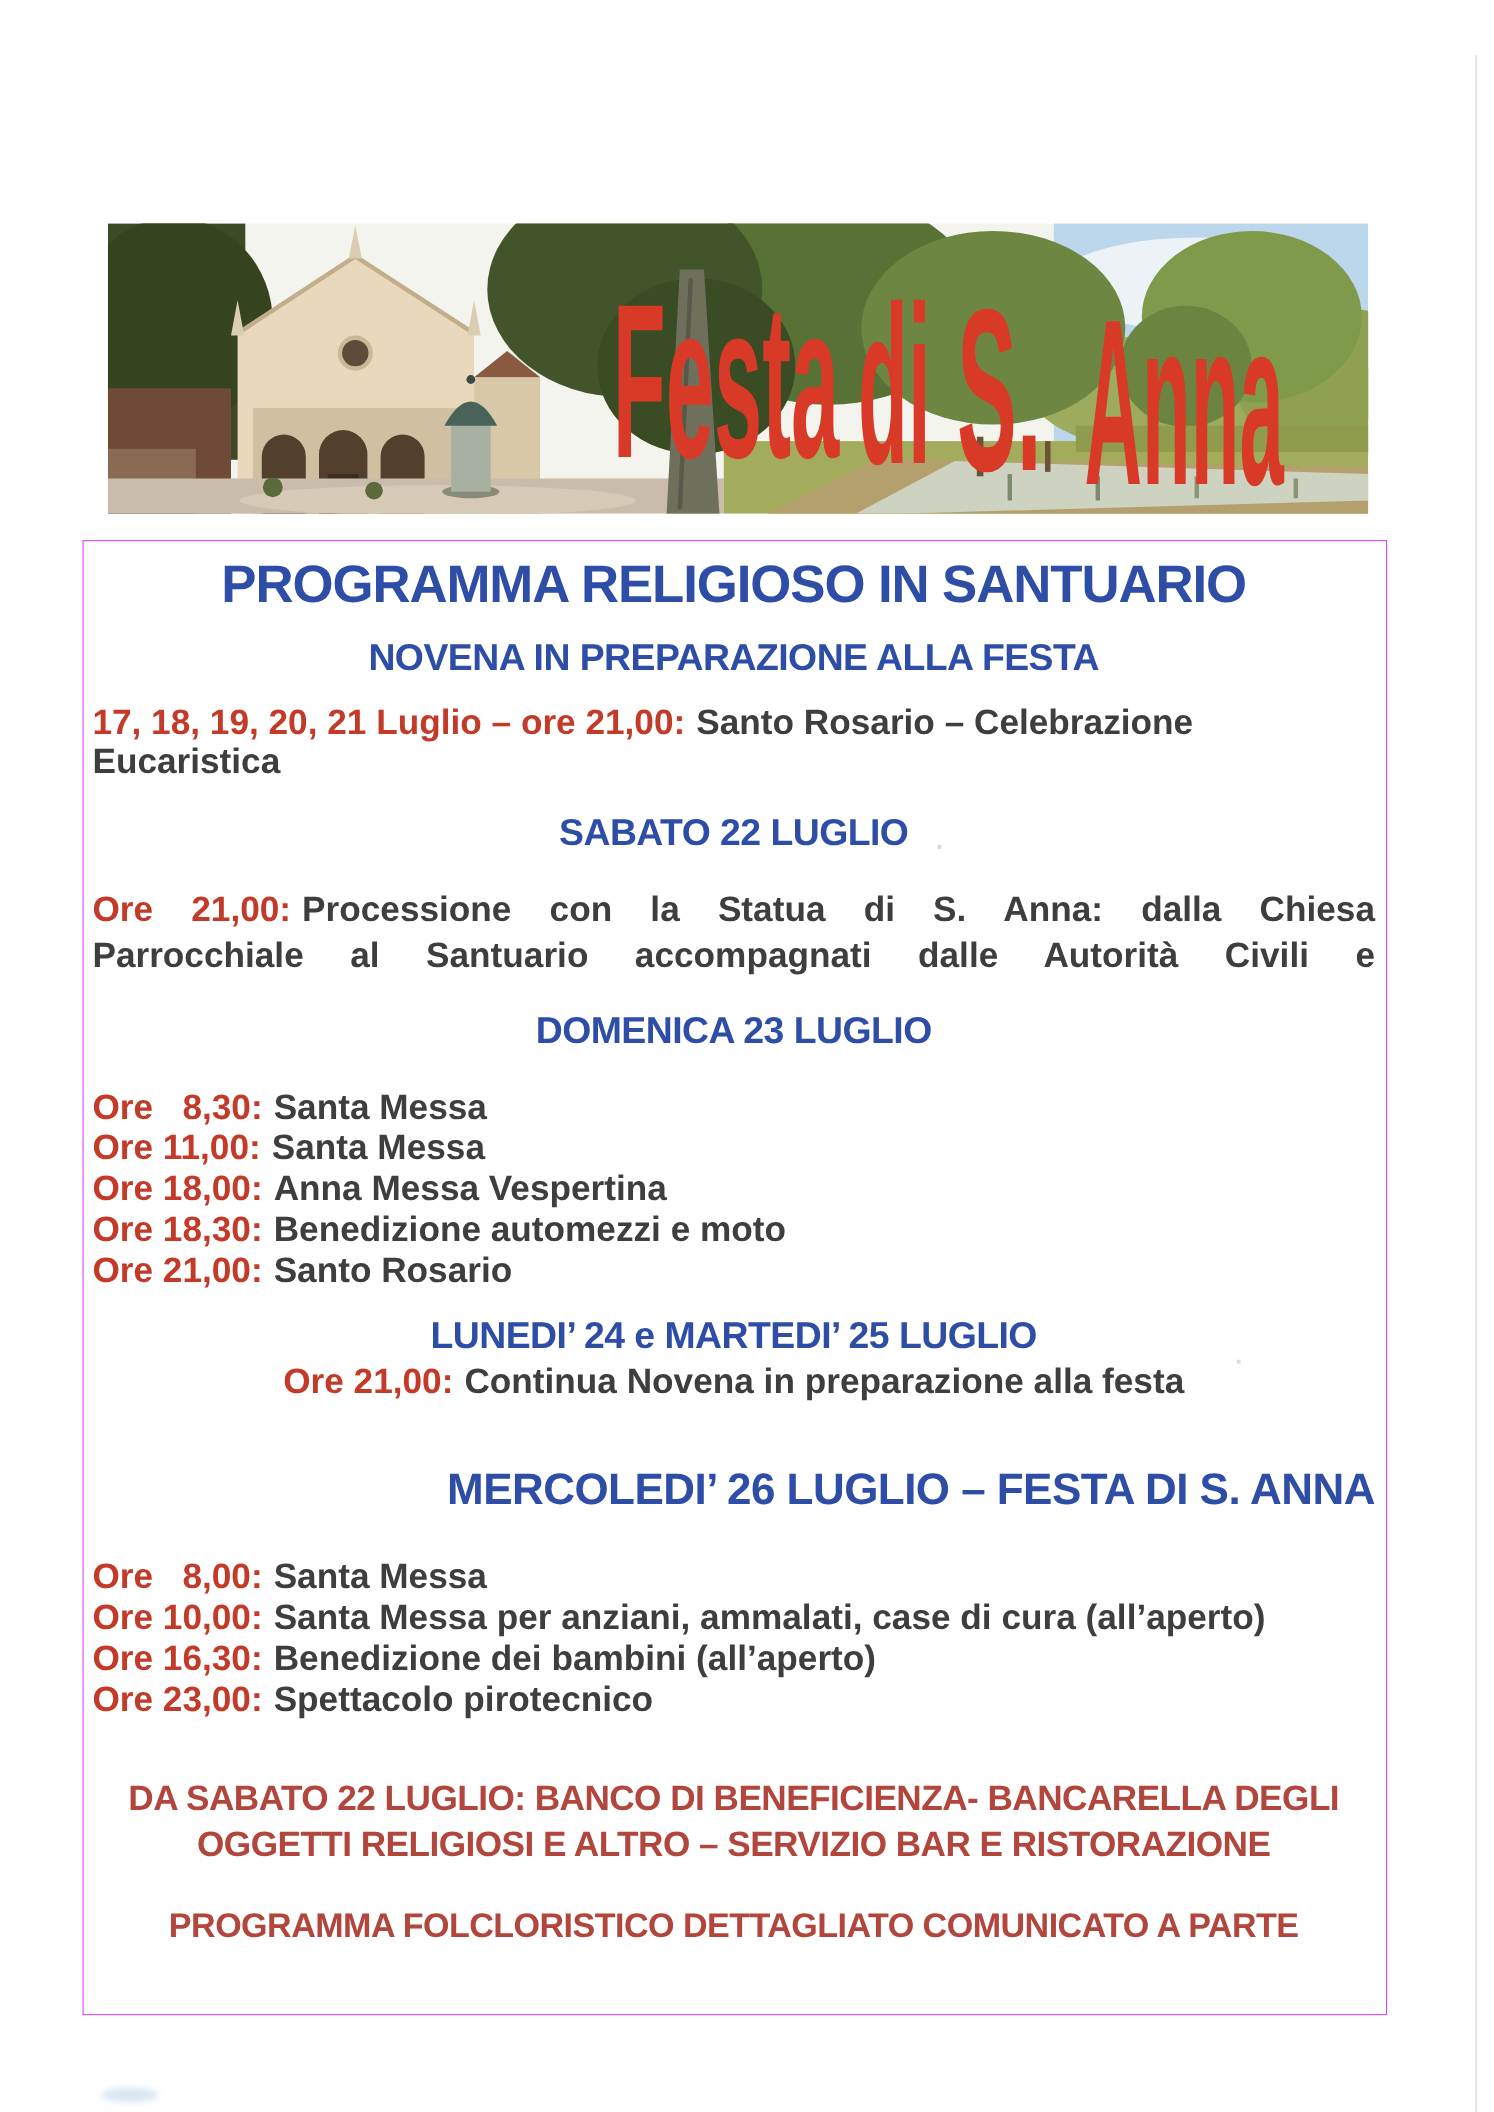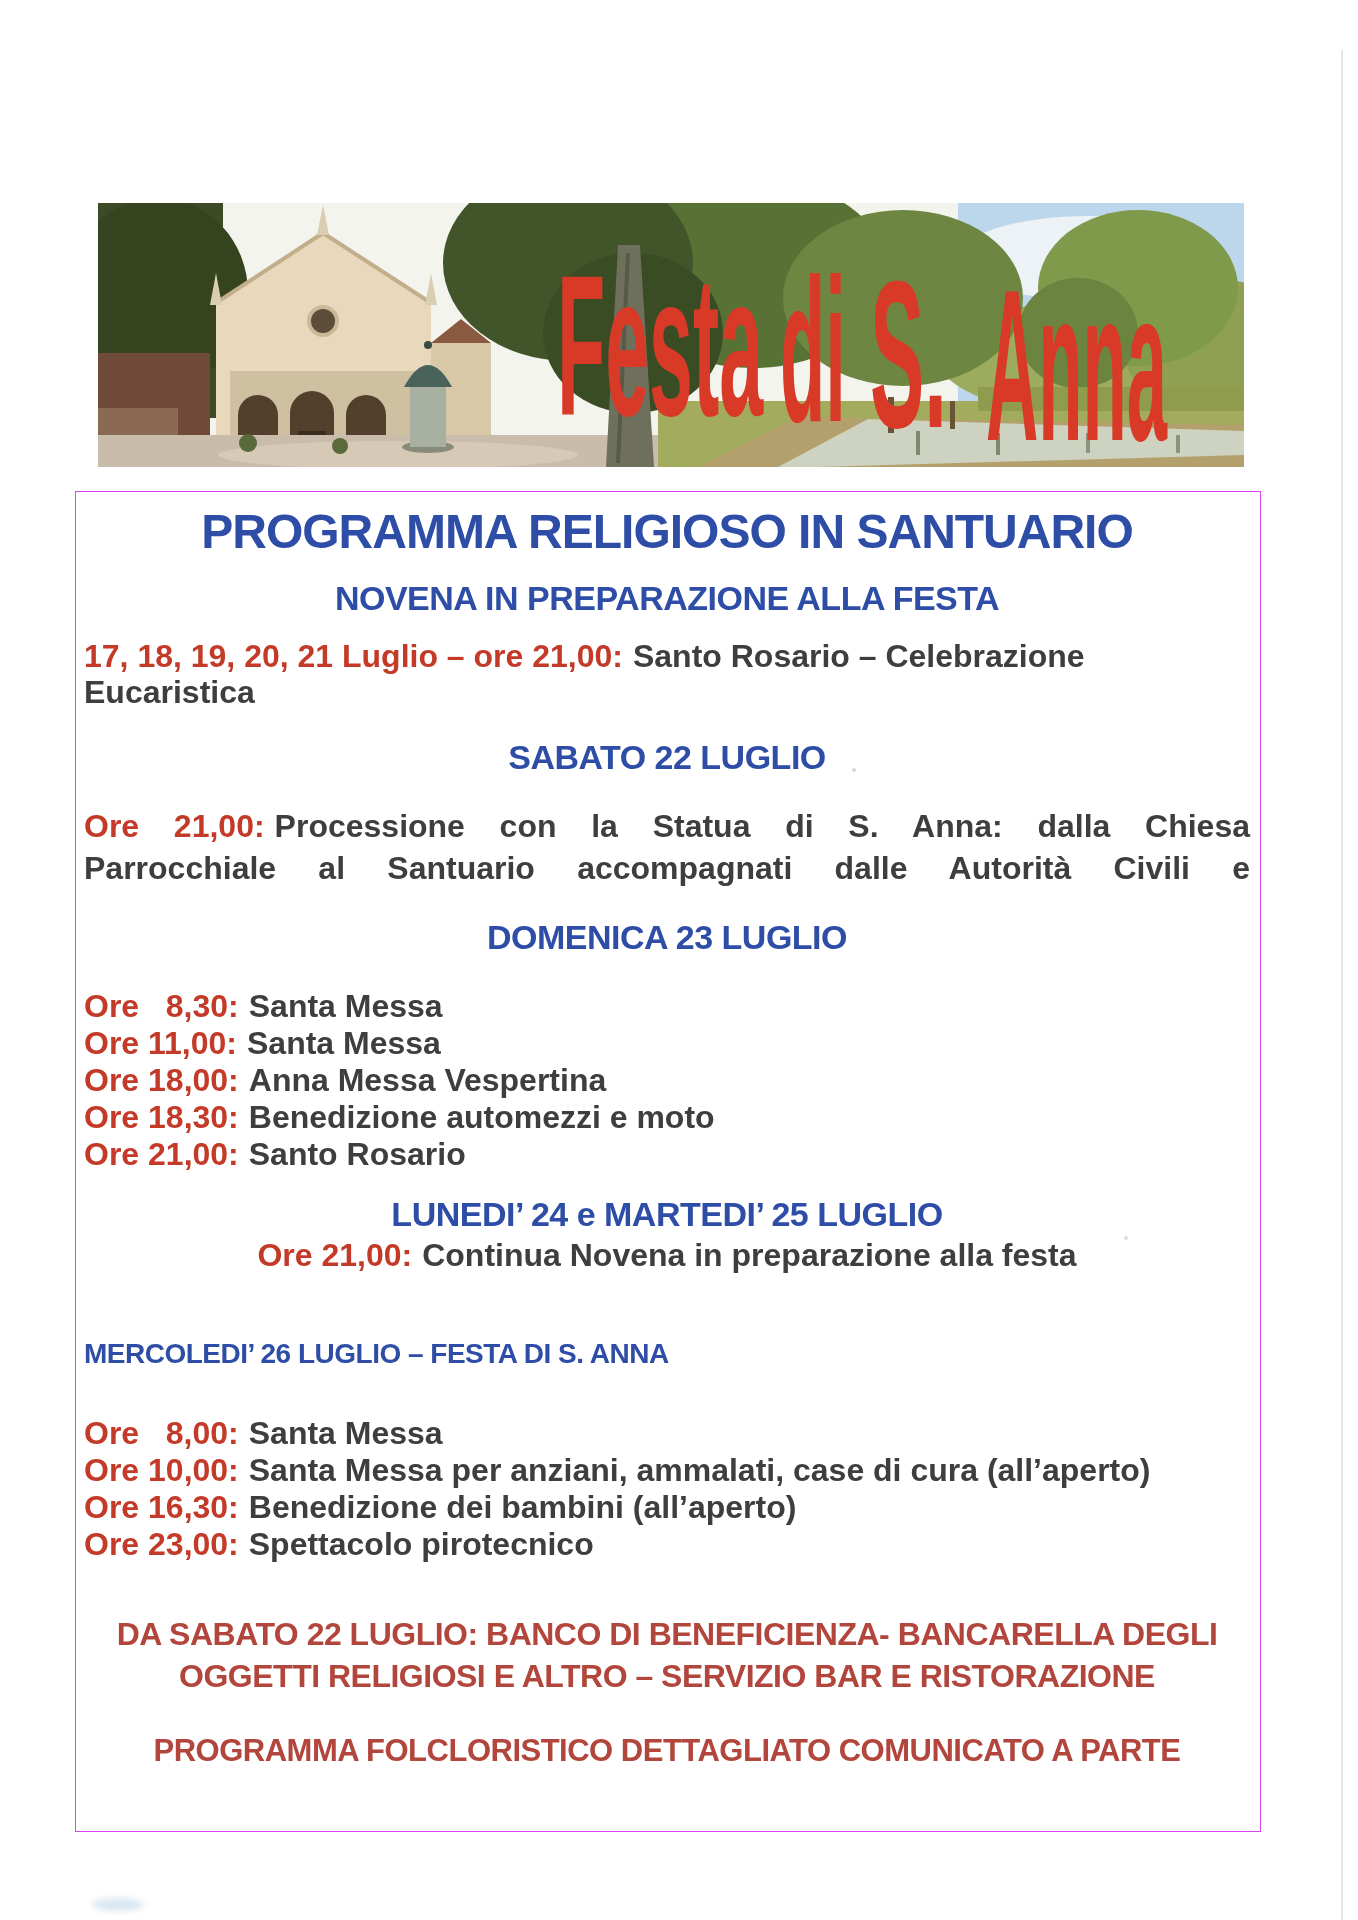--- a/index.html
+++ b/index.html
@@ -20,21 +20,21 @@
   .program-box *{font-weight:bold;}
   .doc-title{
     margin:0;text-align:center;font-size:48px;line-height:52px;
     color:var(--heading-blue,#2e4da6);letter-spacing:-1px;
   }
   .h-blue{
     text-align:center;font-size:34px;line-height:38px;
     color:var(--heading-blue,#2e4da6);letter-spacing:-0.5px;
   }
   .h-blue-big{
-    text-align:left;font-size:28px;line-height:46px;
+    text-align:right;font-size:40px;line-height:46px;
     color:var(--heading-blue,#2e4da6);letter-spacing:-0.5px;margin-top:56px;
   }
   .mt21{margin-top:21px}.mt28{margin-top:28px}.mt29{margin-top:29px}.mt22{margin-top:22px}
   .body-line{font-size:32px;line-height:36px;color:var(--body-dark,#3e3e3e);margin-top:21px;}
   .red{color:var(--accent-red,#c43a28);}
   .lbl{margin-right:10px;}
   .para{margin-top:29px;font-size:32px;line-height:42px;color:var(--body-dark,#3e3e3e);}
   .jline{text-align:justify;text-align-last:justify;}
   .sched{margin-top:32px;font-size:32px;line-height:37px;color:var(--body-dark,#3e3e3e);}
   .sched .row{white-space:nowrap;}

